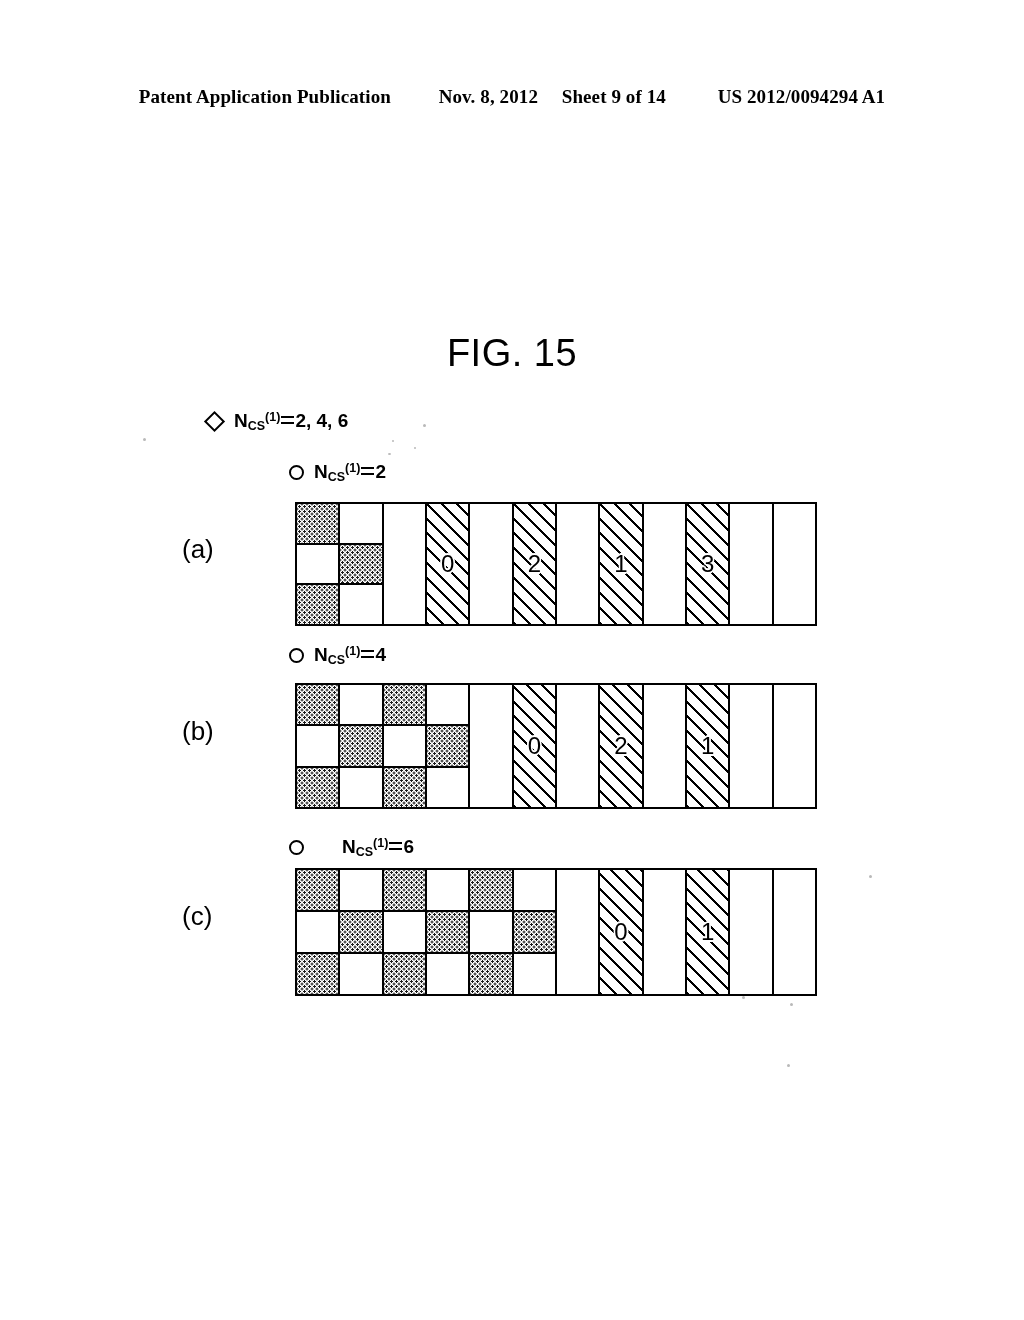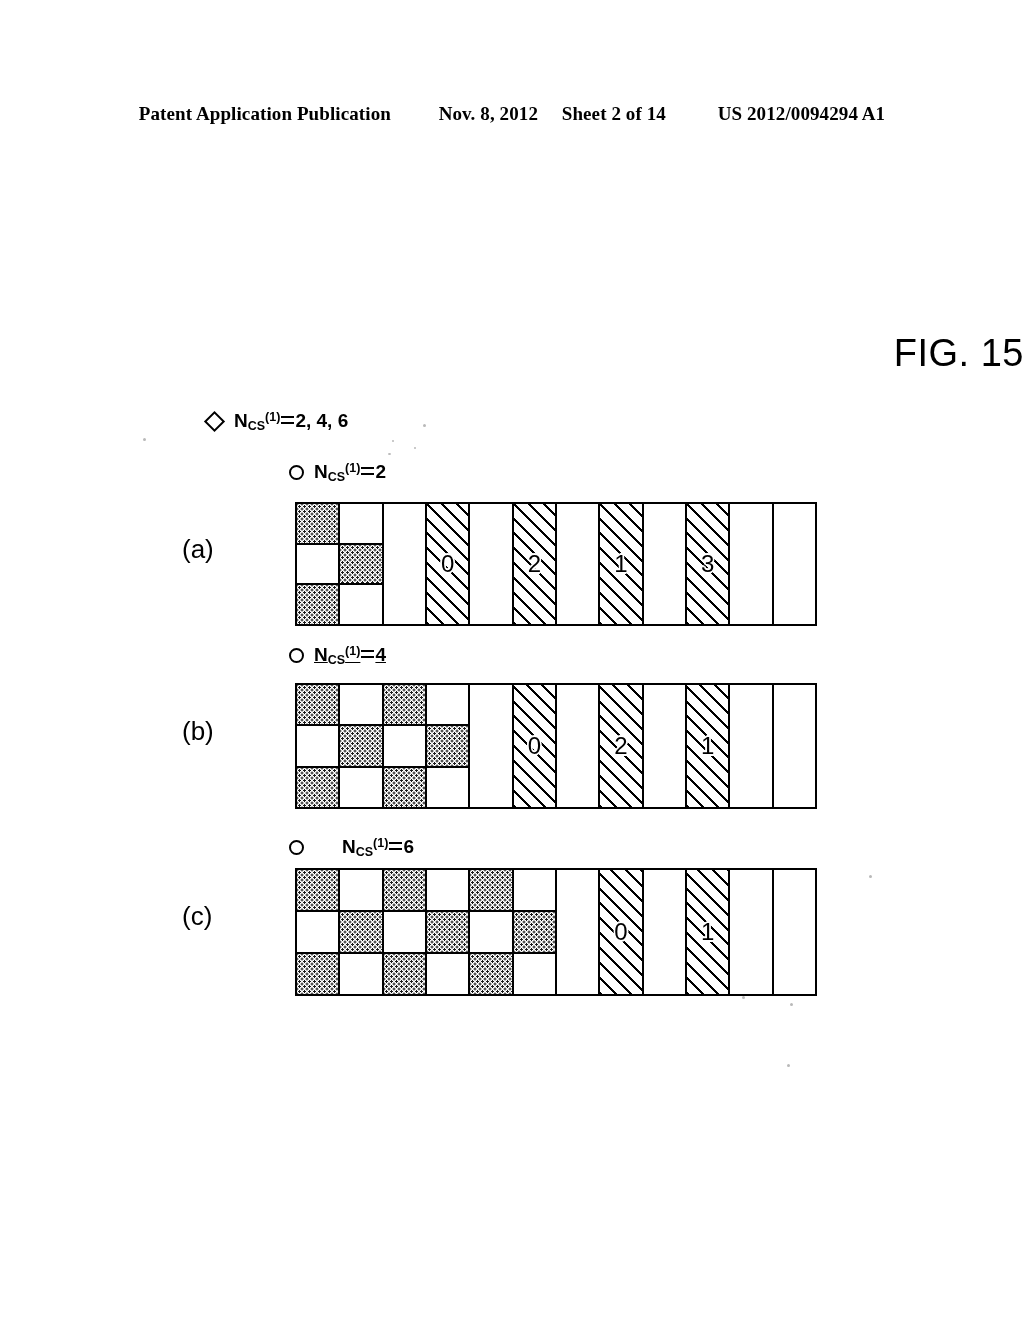--- a/index.html
+++ b/index.html
@@ -22,32 +22,32 @@
     top: 86px;
     left: 0;
     width: 1024px;
     text-align: center;
     font-family: "Liberation Serif", serif;
     font-weight: bold;
     font-size: 19px;
     letter-spacing: 0.1px;
     white-space: nowrap;
   }
-  .pat-header .seg { display: inline-block; margin-top: 17px; }
+  .pat-header .seg { display: inline-block; }
   .gap-lg { display: inline-block; width: 38px; }
   .gap-md { display: inline-block; width: 14px; }
   .gap-xl { display: inline-block; width: 42px; }
 
   
   .fig-title {
     position: absolute;
     top: 332px;
     left: 0;
     width: 1024px;
-    text-align: right;
+    text-align: center;
     font-size: 38px;
     letter-spacing: 0.5px;
     font-family: "Liberation Sans", sans-serif;
   }
 
   
   .legend {
     position: absolute;
     display: flex;
     align-items: center;
@@ -189,21 +189,21 @@
   }
 </style>
 </head>
 <body>
 
 <div class="pat-header">
   <span class="seg">Patent Application Publication</span>
   <span class="gap-lg"></span>
   <span class="seg">Nov. 8, 2012</span>
   <span class="gap-md"></span>
-  <span class="seg">Sheet 2 of 14</span>
+  <span class="seg">Sheet 9 of 14</span>
   <span class="gap-xl"></span>
   <span class="seg">US 2012/0094294 A1</span>
 </div>
 
 <div class="fig-title">FIG. 15</div>
 
 <div class="legend legend-diamond">
   <span class="marker-diamond"></span>
   <span class="ncs">
     <span>N</span><sub>CS</sub><sup>(1)</sup><span class="eqsign"></span><span>2, 4, 6</span>
@@ -241,21 +241,21 @@
       <div class="hatch-label">1</div>
     </div>
     <div class="col"></div>
     <div class="col hatch">
       <div class="hatch-label">3</div>
     </div>
     <div class="col"></div>
     <div class="col"></div>
   </div>
 
-<div class="legend" style="left:289px; top:644px;text-decoration:underline;">
+<div class="legend" style="left:289px; top:644px;">
   <span class="marker-circle"></span>
   <span class="ncs">
     <span>N</span><sub>CS</sub><sup>(1)</sup><span class="eqsign"></span><span>4</span>
   </span>
 </div>
 <div class="panel-label" style="left:182px; top:716px;">(b)</div>
 <div class="strip" id="strip-b" style="top:683px; height:126px;">
     <div class="col checker">
       <div class="cell dot"></div>
       <div class="cell plain"></div>

